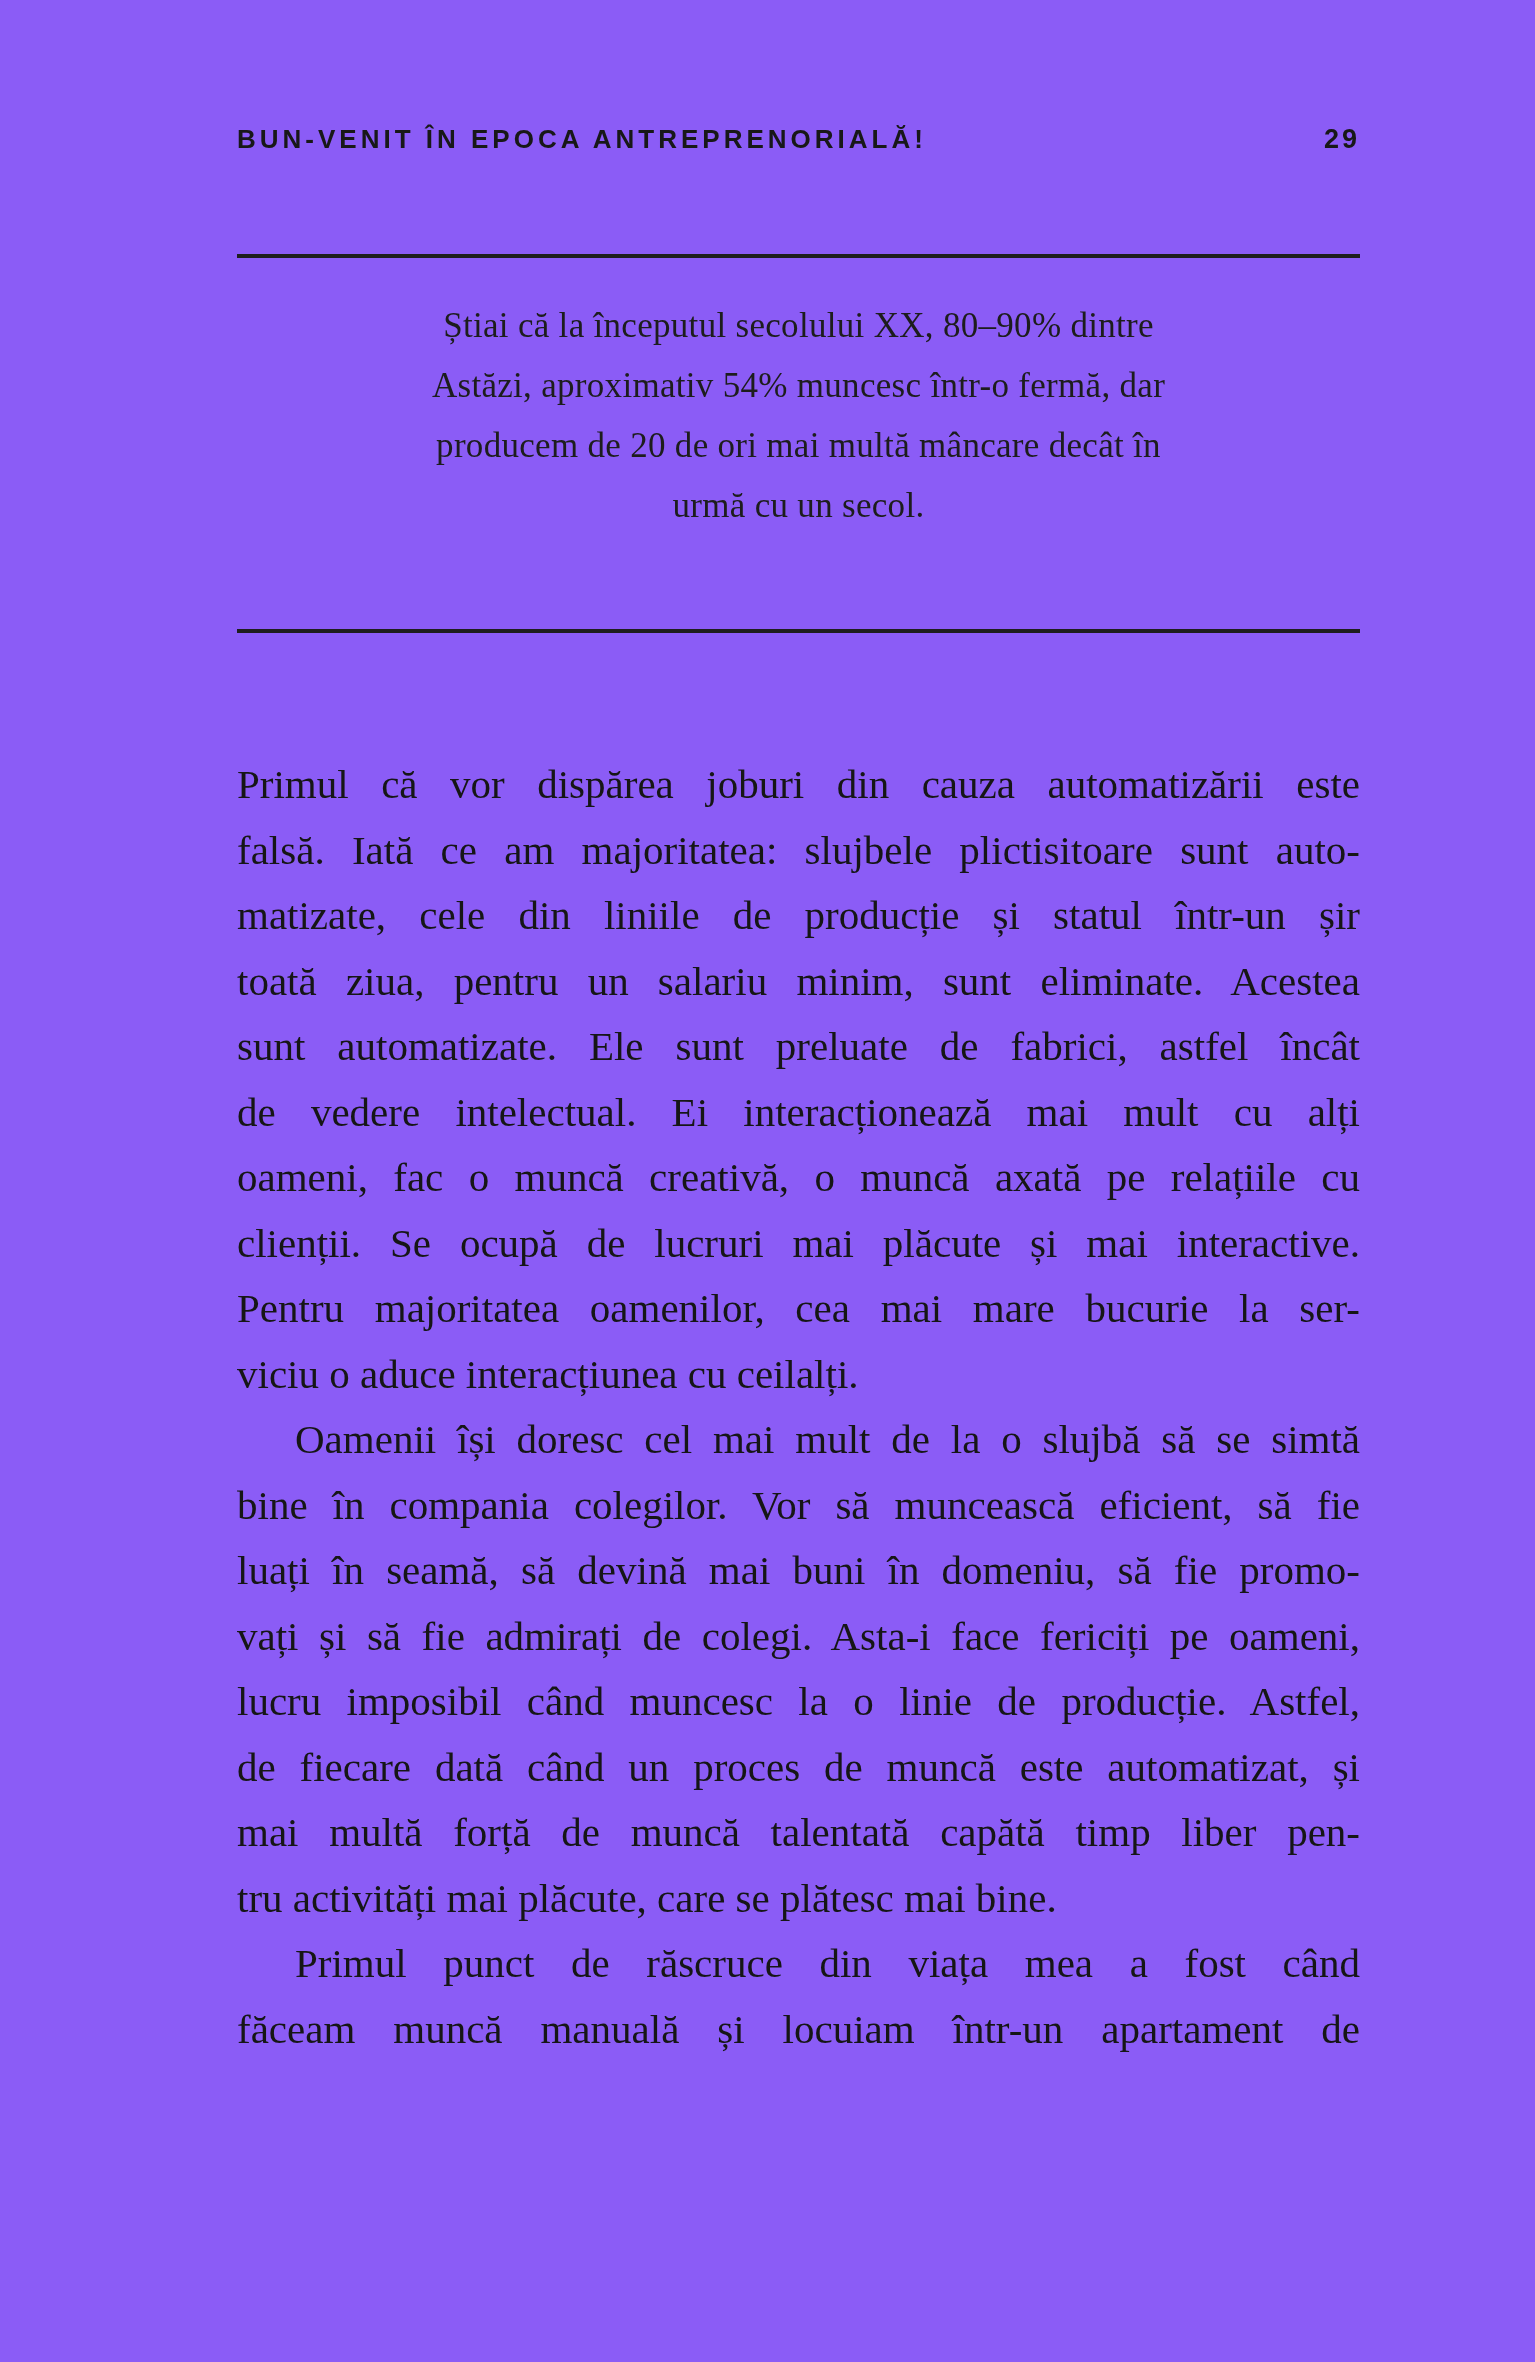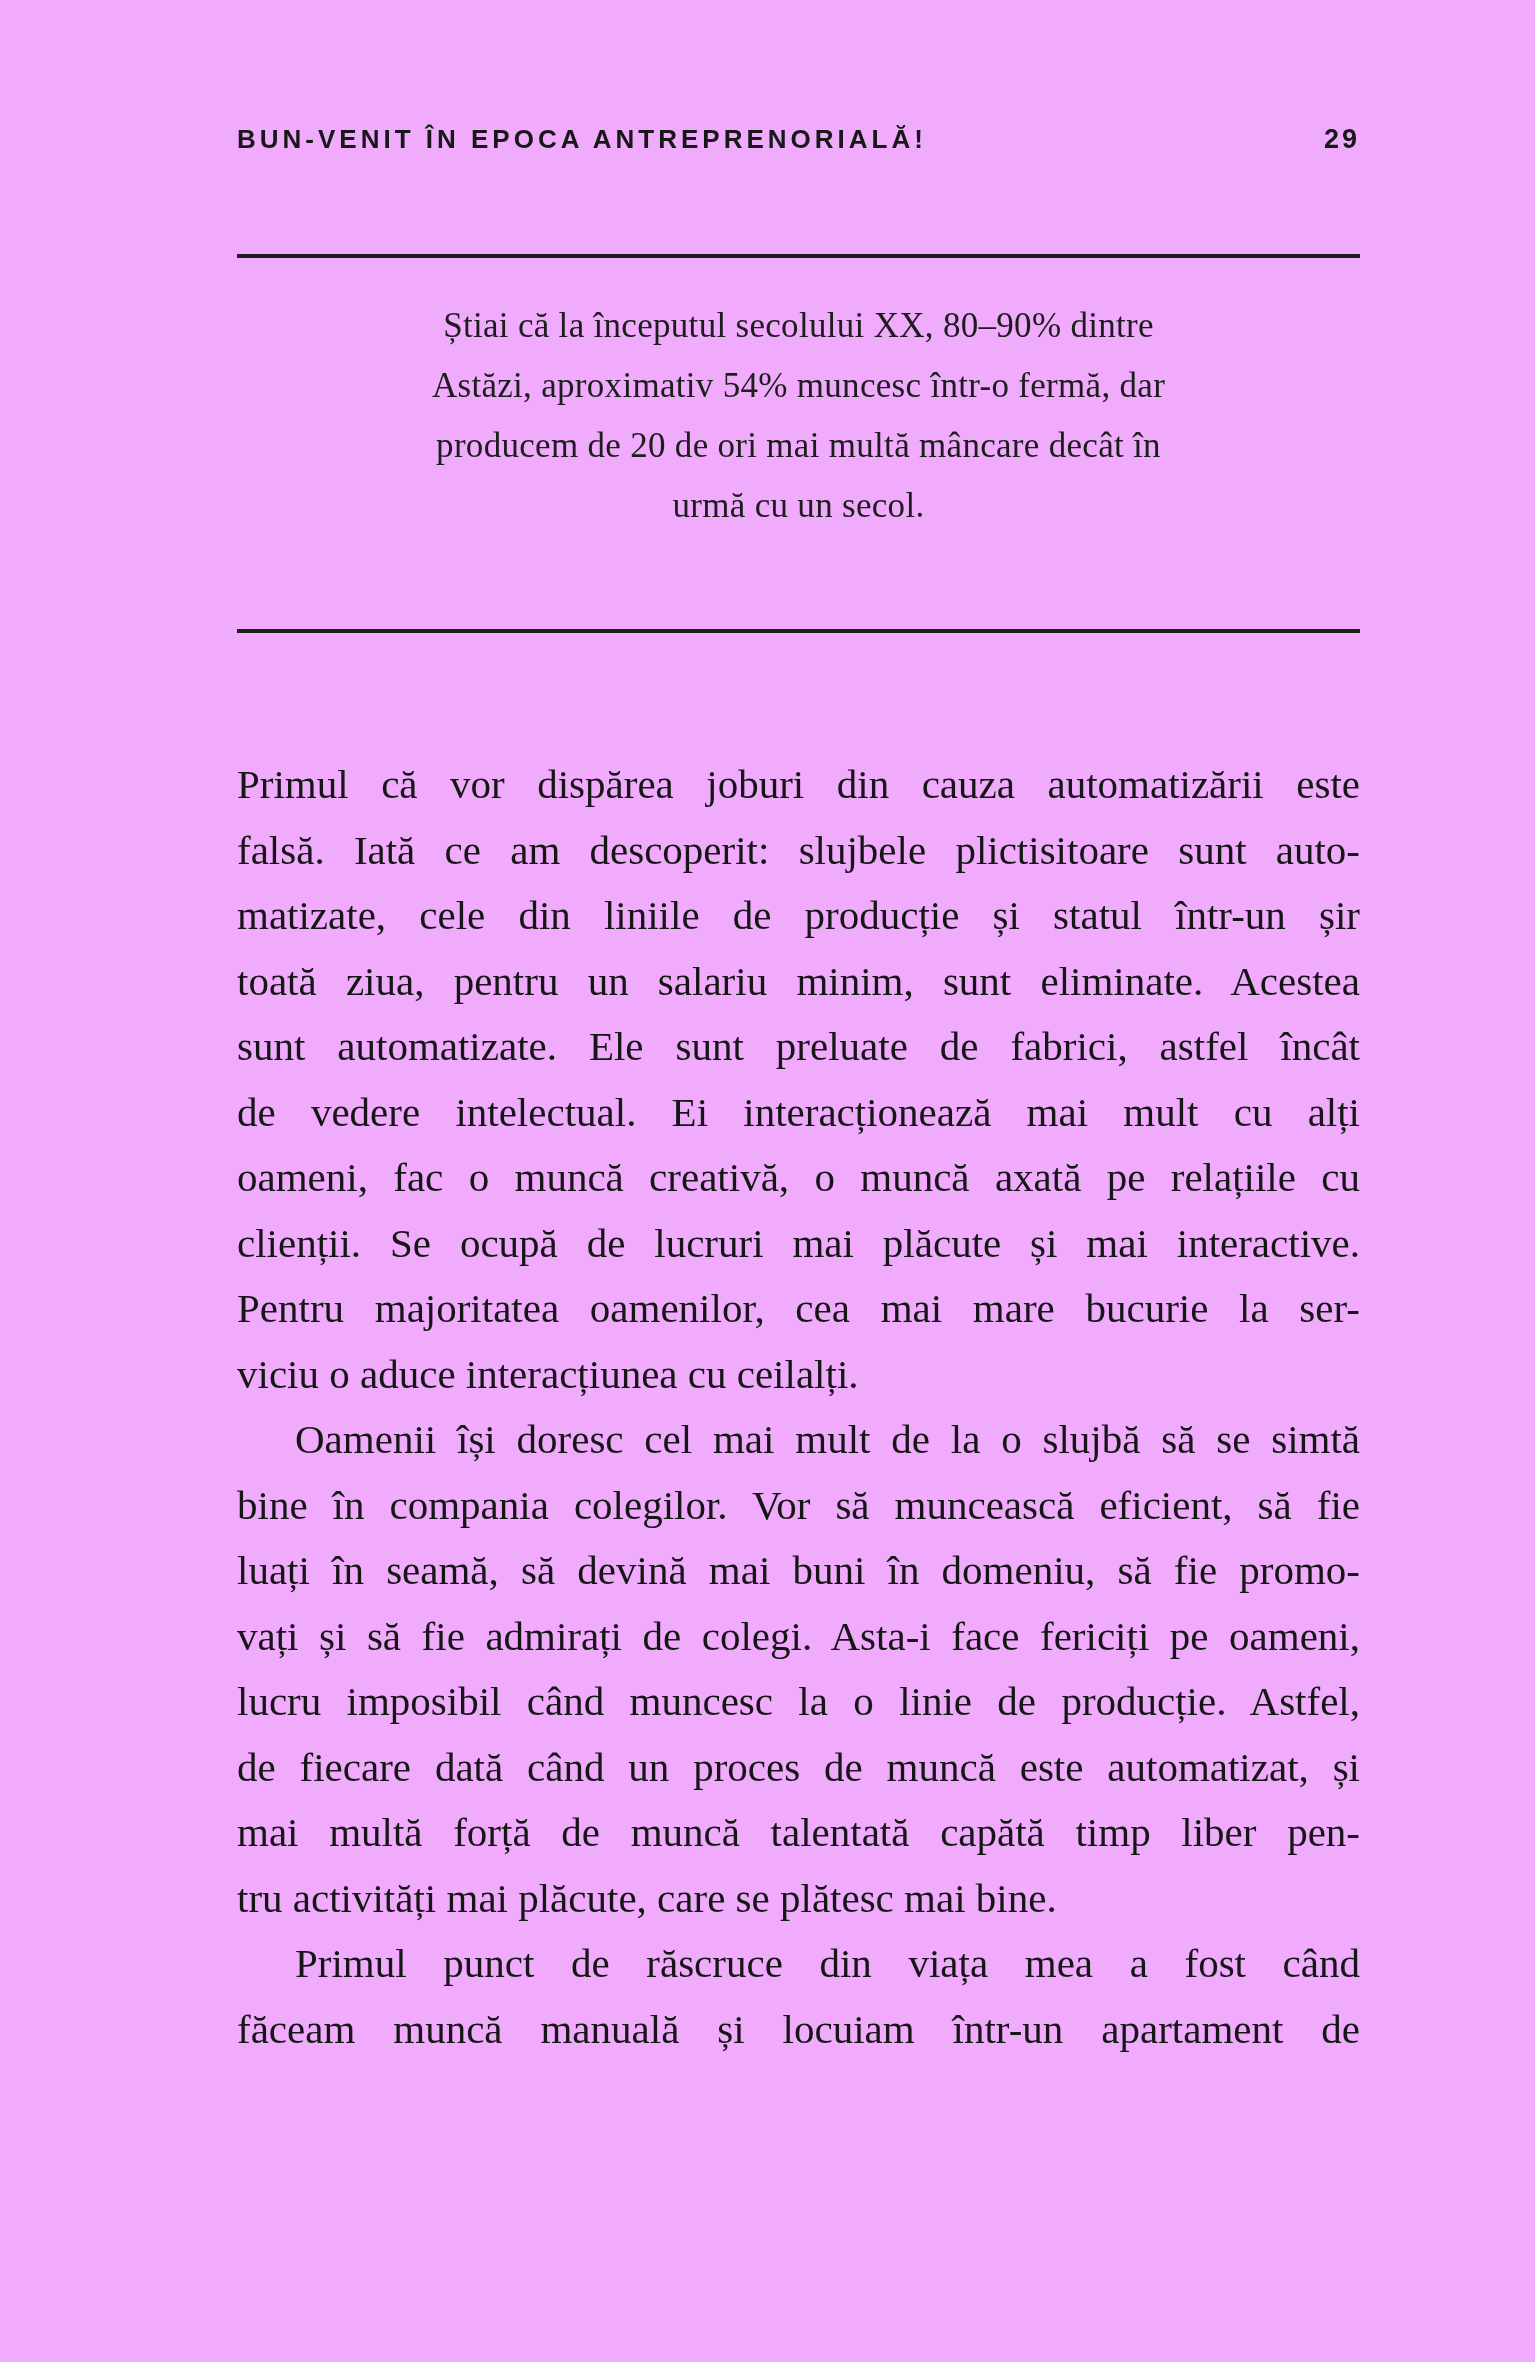--- a/index.html
+++ b/index.html
@@ -6,21 +6,21 @@
   html, body { background: #ffffff; }
   body {
     width: 1535px;
     height: 2362px;
     position: relative;
     font-family: "Liberation Serif", serif;
   }
   .page {
     position: absolute;
     inset: 0;
-    background: #f0abfc;
+    background: #8b5cf6;
     overflow: hidden;
     padding-left: 48px;
   }
   .header {
     position: absolute;
     left: 237px;
     top: 126px;
     width: 1123px;
     display: flex;
     justify-content: space-between;
@@ -100,21 +100,21 @@
       <div class="cline">Știai că la începutul secolului XX, 80–90% dintre</div>
       <div class="cline">Astăzi, aproximativ 54% muncesc într-o fermă, dar</div>
       <div class="cline">producem de 20 de ori mai multă mâncare decât în</div>
       <div class="cline">urmă cu un secol.</div>
     </div>
 
   <div class="rule rule-bottom"></div>
 
   <div class="body-text" id="body-text">
       <div class="bline">Primul că vor dispărea joburi din cauza automatizării este</div>
-      <div class="bline">falsă. Iată ce am descoperit: slujbele plictisitoare sunt auto-</div>
+      <div class="bline">falsă. Iată ce am majoritatea: slujbele plictisitoare sunt auto-</div>
       <div class="bline">matizate, cele din liniile de producție și statul într-un șir</div>
       <div class="bline">toată ziua, pentru un salariu minim, sunt eliminate. Acestea</div>
       <div class="bline">sunt automatizate. Ele sunt preluate de fabrici, astfel încât</div>
       <div class="bline">de vedere intelectual. Ei interacționează mai mult cu alți</div>
       <div class="bline">oameni, fac o muncă creativă, o muncă axată pe relațiile cu</div>
       <div class="bline">clienții. Se ocupă de lucruri mai plăcute și mai interactive.</div>
       <div class="bline">Pentru majoritatea oamenilor, cea mai mare bucurie la ser-</div>
       <div class="bline para-end">viciu o aduce interacțiunea cu ceilalți.</div>
       <div class="bline indent">Oamenii își doresc cel mai mult de la o slujbă să se simtă</div>
       <div class="bline">bine în compania colegilor. Vor să muncească eficient, să fie</div>

